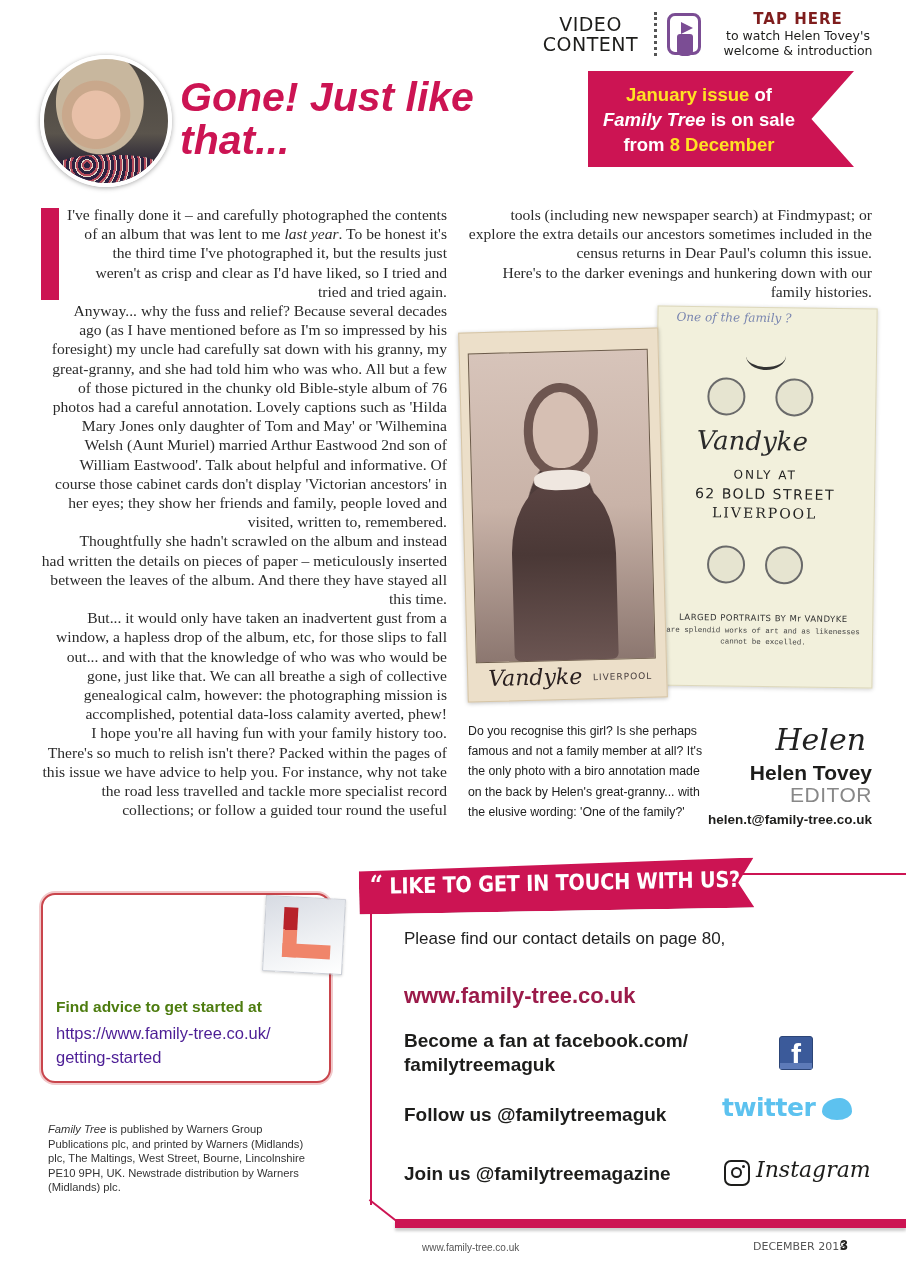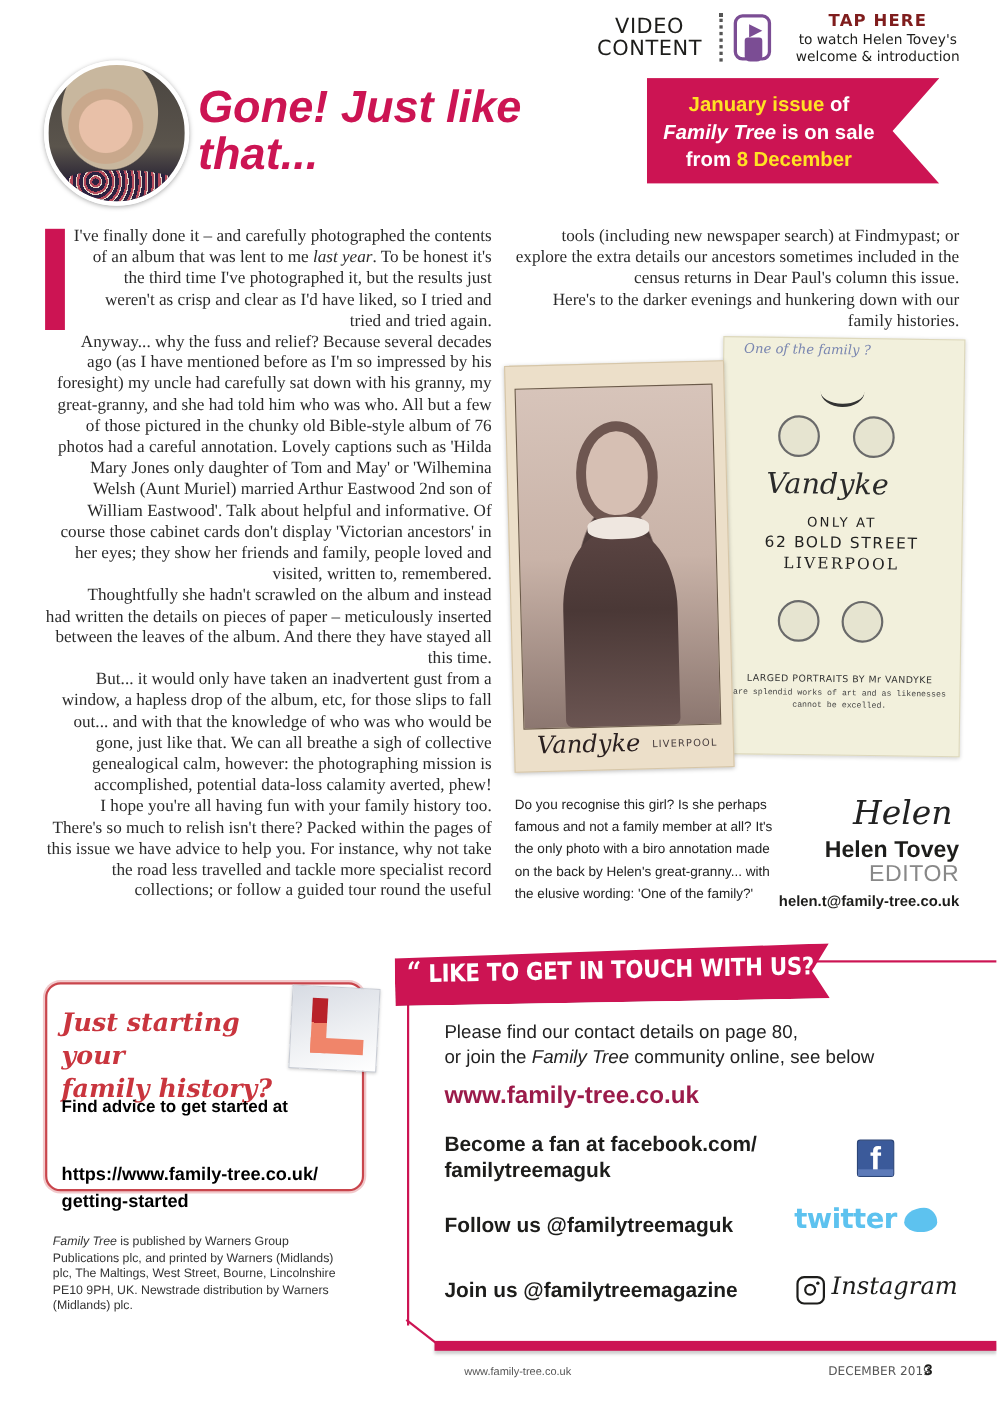--- a/index.html
+++ b/index.html
@@ -76,22 +76,22 @@
   .editor { position: absolute; left: 700px; top: 722px; width: 172px; text-align: right; }
   .editor .sig { font-family: "DejaVu Serif", serif; font-style: italic; font-size: 30px; line-height: 36px; color: #222; padding-right: 6px; }
   .editor .name { font-family: "Liberation Sans", sans-serif; font-weight: bold; font-size: 21px; line-height: 22px; color: #1d1d1b; margin-top: 4px; }
   .editor .role { font-family: "Liberation Sans", sans-serif; font-size: 21px; line-height: 22px; color: #888; letter-spacing: 0.5px; }
   .editor .email { font-family: "Liberation Sans", sans-serif; font-weight: bold; font-size: 13.5px; line-height: 22px; color: #1d1d1b; margin-top: 3px; white-space: nowrap; }
 
   
   .start-box { position: absolute; left: 41px; top: 893px; width: 290px; height: 190px; border: 2px solid #c9454c; border-radius: 14px;
                box-shadow: 0 0 0 2px #f1c9cb; background: #fff; }
   .start-box .script { position: absolute; left: 13px; top: 20px; width: 210px; font-family: "DejaVu Serif", serif; font-style: italic; font-weight: bold; font-size: 23px; line-height: 30px; color: #c9353e; }
-  .start-box .lead { position: absolute; left: 13px; top: 103px; font-family: "Liberation Sans", sans-serif; font-weight: bold; font-size: 15.5px; color: #000000; }
-  .start-box .link { position: absolute; left: 13px; top: 126px; width: 270px; font-family: "Liberation Sans", sans-serif; font-weight: bold; font-size: 16.5px; line-height: 24px; color: #000000; margin-top: 35px; }
+  .start-box .lead { position: absolute; left: 13px; top: 103px; font-family: "Liberation Sans", sans-serif; font-weight: bold; font-size: 15.5px; color: #4d7c0f; }
+  .start-box .link { position: absolute; left: 13px; top: 126px; width: 270px; font-family: "Liberation Sans", sans-serif; font-weight: normal; font-size: 16.5px; line-height: 24px; color: #4c1d95; }
   .lplate { position: absolute; left: 264px; top: 897px; width: 80px; height: 76px; background: linear-gradient(160deg, #d7dbe3 0%, #eef0f3 55%, #ffffff 100%);
             border: 1px solid #c8ccd4; transform: rotate(3deg); box-shadow: 0 1px 3px rgba(0,0,0,0.2); }
   .lplate .v { position: absolute; left: 18px; top: 10px; width: 14px; height: 50px; background: linear-gradient(180deg, #b8222a 0 45%, #f0856a 45% 100%); }
   .lplate .h { position: absolute; left: 18px; top: 46px; width: 48px; height: 14px; background: #f0856a; }
 
   .publisher { position: absolute; left: 48px; top: 1122px; width: 270px; font-family: "Liberation Sans", sans-serif; font-size: 11.2px; line-height: 14.5px; color: #333; }
 
   
   .contact-top-line { position: absolute; left: 720px; top: 873px; width: 186px; height: 2px; background: #cc1453; }
   .contact-left-line { position: absolute; left: 370px; top: 905px; width: 2px; height: 300px; background: #cc1453; }
@@ -197,24 +197,20 @@
 
 <div class="caption">Do you recognise this girl? Is she perhaps famous and not a family member at all? It's the only photo with a biro annotation made on the back by Helen's great-granny... with the elusive wording: 'One of the family?'</div>
 <div class="editor">
   <div class="sig">Helen</div>
   <div class="name">Helen Tovey</div>
   <div class="role">EDITOR</div>
   <div class="email">helen.t@family-tree.co.uk</div>
 </div>
 
 <div class="start-box">
-  <div class="script">
-    <div>Just starting your</div>
-    <div>family history?</div>
-  </div>
   <div class="lead">Find advice to get started at</div>
   <div class="link">
     <div>https://www.family-tree.co.uk/</div>
     <div>getting-started</div>
   </div>
 </div>
 <div class="lplate">
     <div class="v"></div>
     <div class="h"></div>
   </div>
@@ -226,21 +222,20 @@
 <div class="contact-corner"></div>
 <div class="contact-bottom"></div>
 <div class="contact-banner"></div>
 <div class="contact-banner-text">
   <span class="q">“</span>
   <span>LIKE TO GET IN TOUCH WITH US?</span>
   <span class="q">„</span>
 </div>
 <div class="contact-intro">
   <div>Please find our contact details on page 80,</div>
-  <div><span>or join the </span><em>Family Tree</em><span> community online, see below</span></div>
 </div>
 <div class="contact-web">www.family-tree.co.uk</div>
 <div class="contact-row row-fb">Become a fan at facebook.com/ familytreemaguk</div>
 <div class="fb-icon">
     <span>f</span>
   </div>
 <div class="contact-row row-tw">Follow us @familytreemaguk</div>
 <div class="tw-icon">twitter</div>
 <div class="tw-bird"></div>
 <div class="contact-row row-ig">Join us @familytreemagazine</div>

